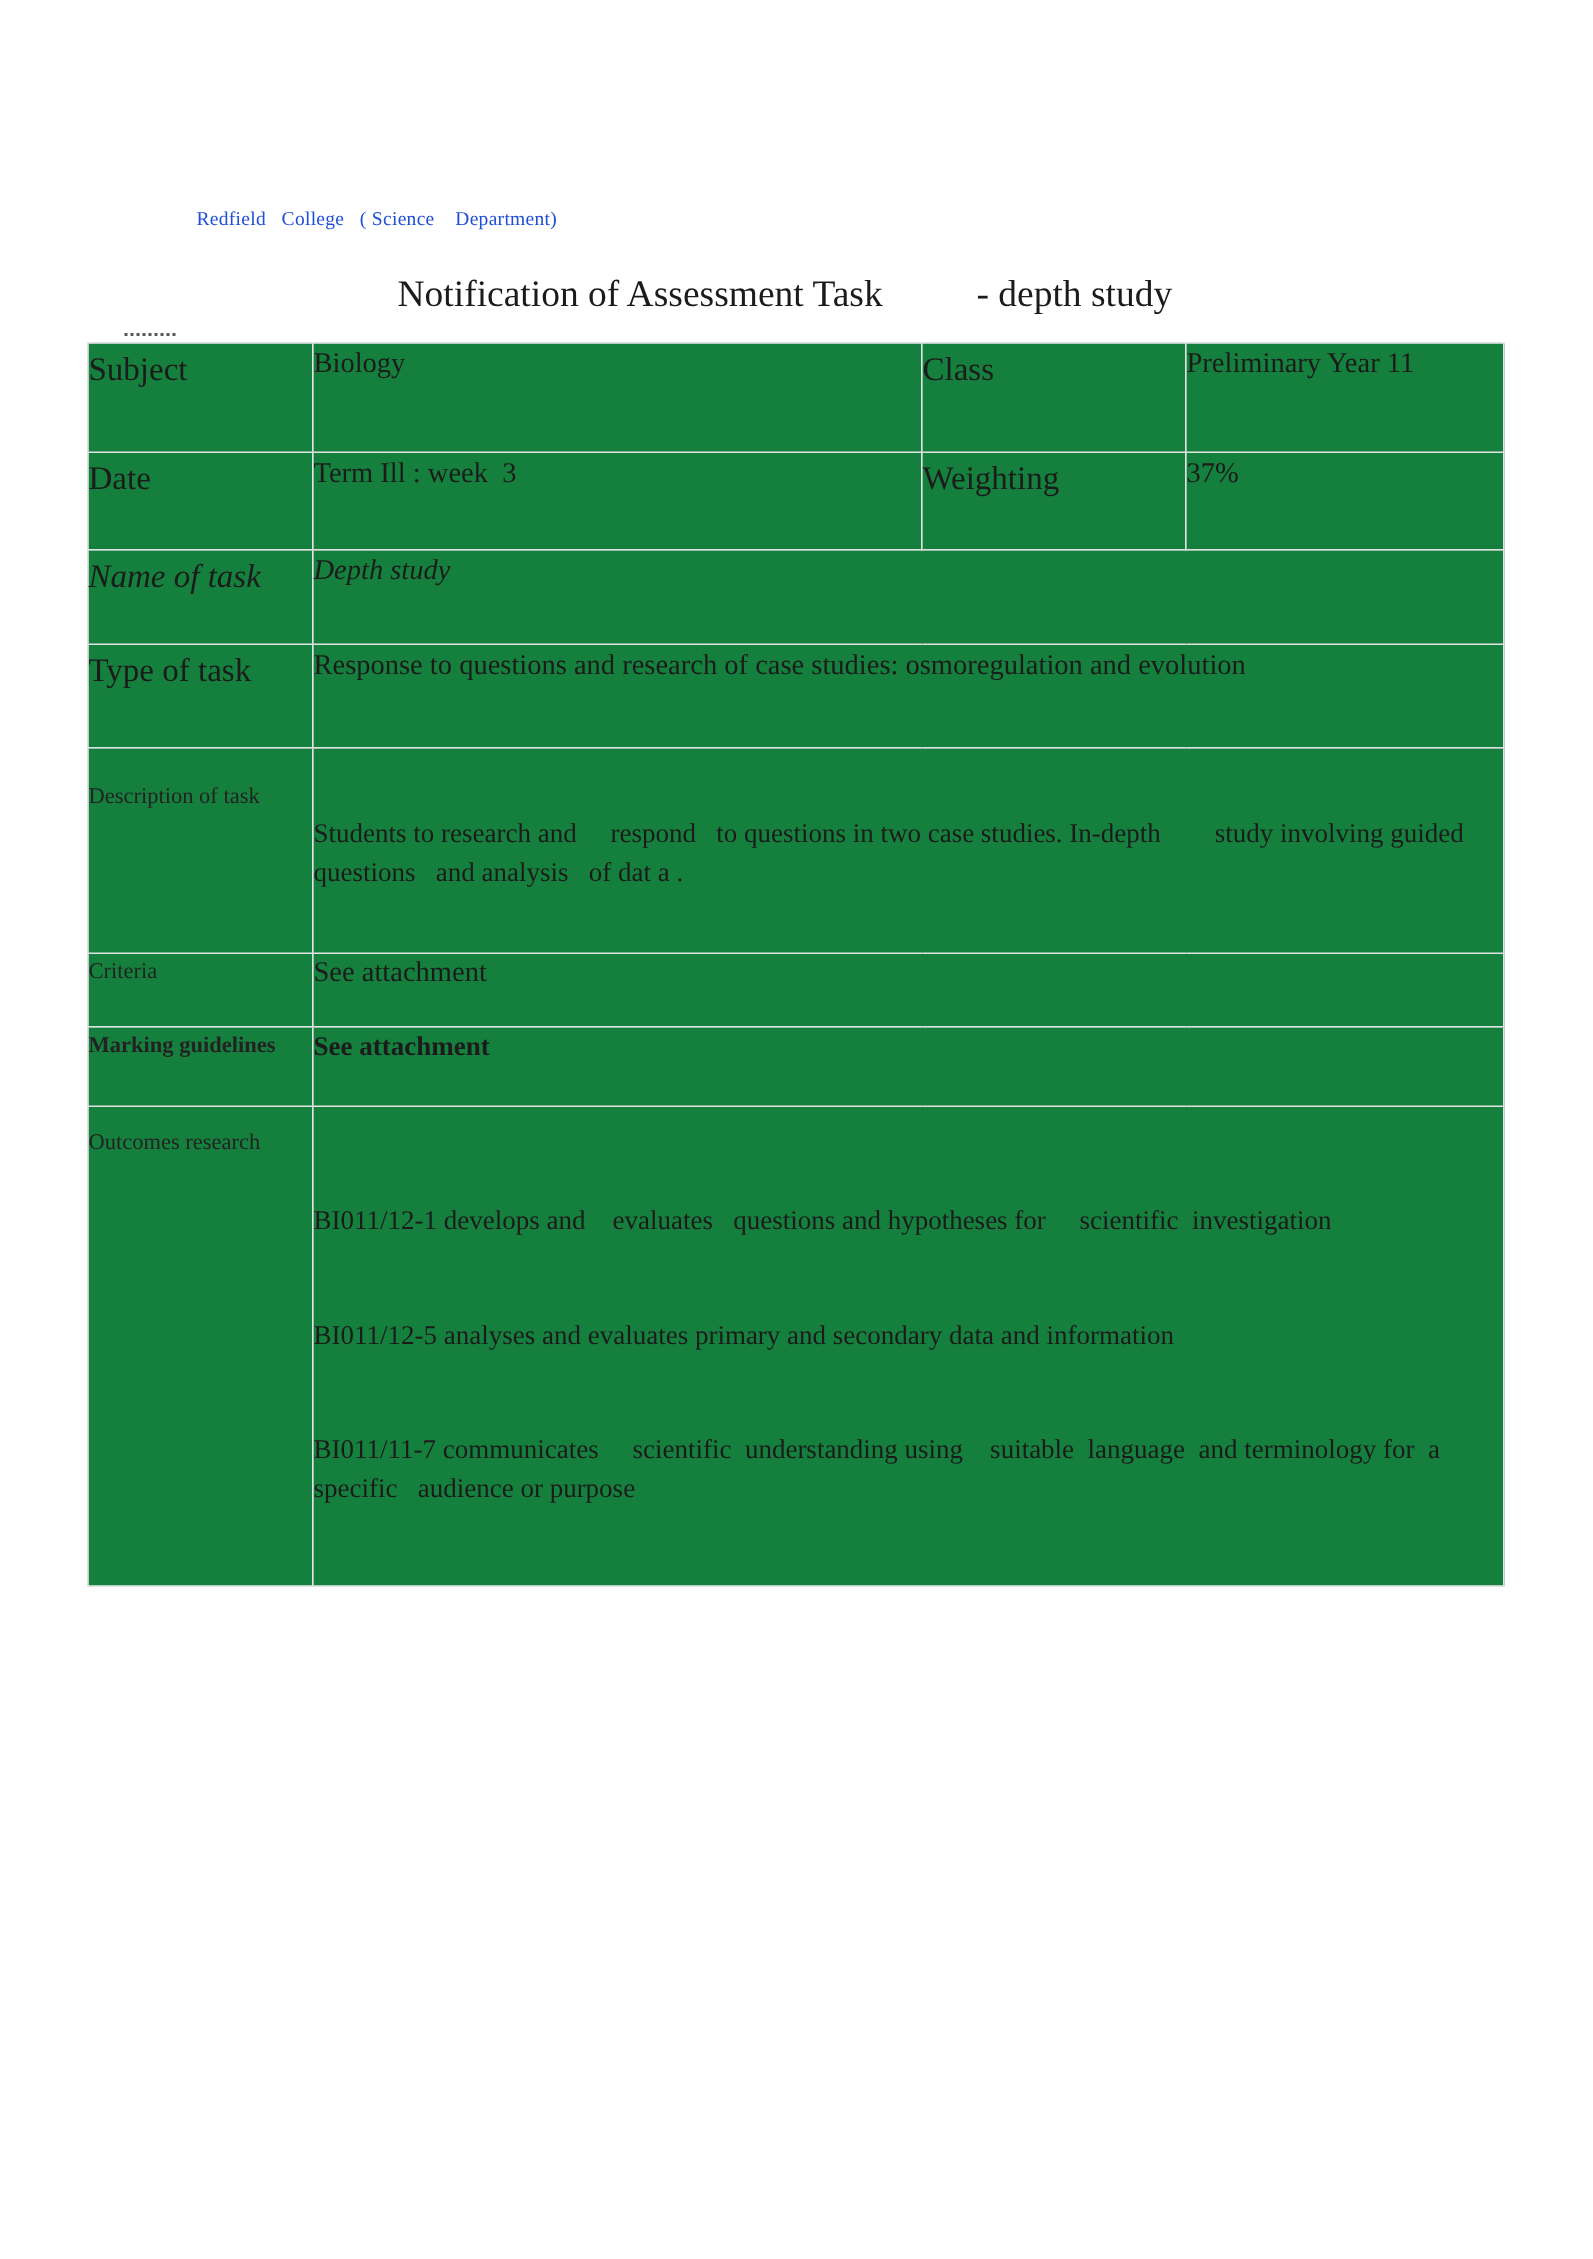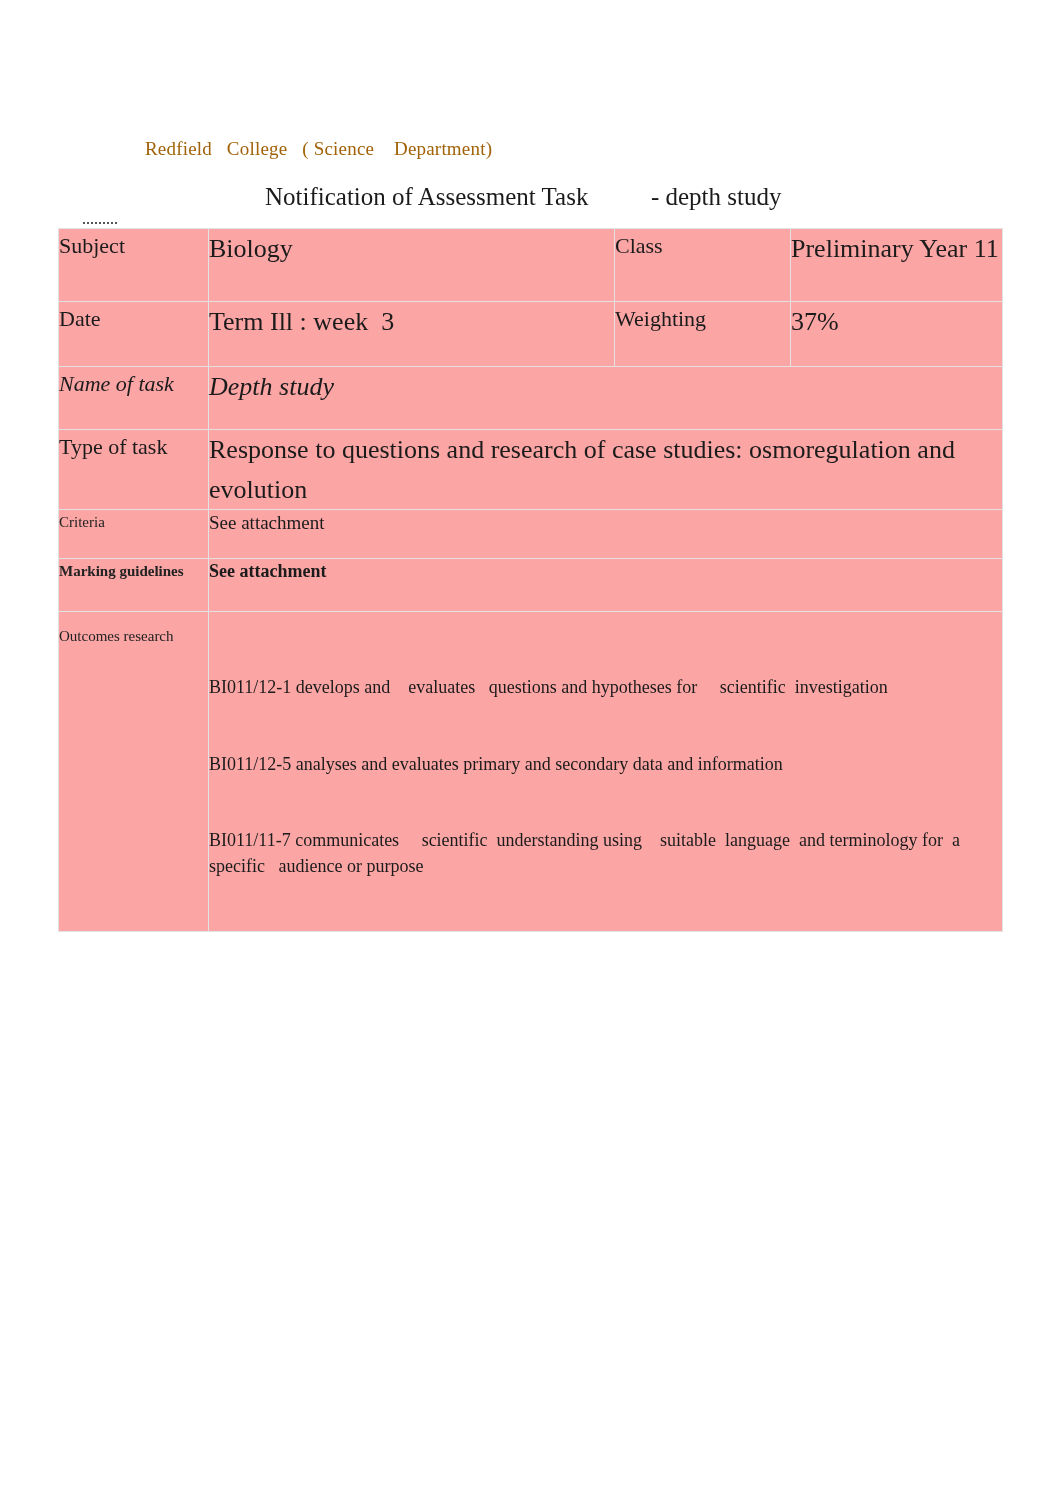--- a/index.html
+++ b/index.html
@@ -19,26 +19,26 @@
 
   .page {
     position: absolute;
     inset: 0;
     background: #ffffff;
   }
 
   
   .school-line {
     position: absolute;
-    left: 145px;
+    left: 131px;
     top: 138px;
-    font-size: 19px;
+    font-size: 13px;
     letter-spacing: 0.2px;
     white-space: pre;
-    color: #a16207;
+    color: #1d4ed8;
   }
 
   
   .doc-title {
     position: absolute;
     left: 265px;
     top: 183px;
     font-size: 25px;
     white-space: pre;
     color: #1b1b1b;
@@ -50,21 +50,21 @@
     left: 58px;
     top: 228px;
     width: 944px;
     border-collapse: collapse;
     table-layout: fixed;
   }
   .tbl td {
     border: 1px solid #e2e2e2;
     vertical-align: top;
     padding: 0;
-    background: #fca5a5;
+    background: #15803d;
   }
 
   
   col.c1 { width: 150px; }
   col.c2 { width: 406px; }
   col.c3 { width: 176px; }
   col.c4 { width: 212px; }
 
   .lbl {
     padding: 14px 0 10px 12px;
@@ -73,21 +73,21 @@
     color: #1b1b1b;
   }
   .lbl-sm {
     padding: 11px 0 8px 12px;
     font-size: 15px;
     line-height: 1.62;
     color: #222222;
   }
   .val {
     padding: 14px 0 10px 12px;
-    font-size: 26px;
+    font-size: 19px;
     line-height: 1.52;
     color: #1b1b1b;
     white-space: pre-wrap;
   }
   .val-ind {
     padding-left: 18px;
   }
   .val-sm {
     padding: 14px 0 10px 12px;
     font-size: 18px;
@@ -157,20 +157,24 @@
         <td class="lbl">Name of task</td>
         <td class="val val-ind" colspan="3">Depth study</td>
       </tr>
 
       <tr class="row-typeoftask">
         <td class="lbl">Type of task</td>
         <td class="val" colspan="3">Response to questions and research of case studies: osmoregulation and evolution</td>
       </tr>
 
 
+      <tr class="row-desc">
+        <td class="lbl-sm" style="padding-top:20px;">Description of task</td>
+        <td class="val-sm" style="padding-top:44px;" colspan="3">Students to research and     respond   to questions in two case studies. In-depth        study involving guided  questions   and analysis   of dat a .</td>
+      </tr>
 
       <tr class="row-crit">
         <td class="lbl-sm">Criteria</td>
         <td class="val-sm" style="font-size:19px;" colspan="3">See attachment</td>
       </tr>
 
       <tr class="row-mark">
         <td class="lbl-sm">Marking guidelines</td>
         <td class="val-sm" colspan="3">See attachment</td>
       </tr>

